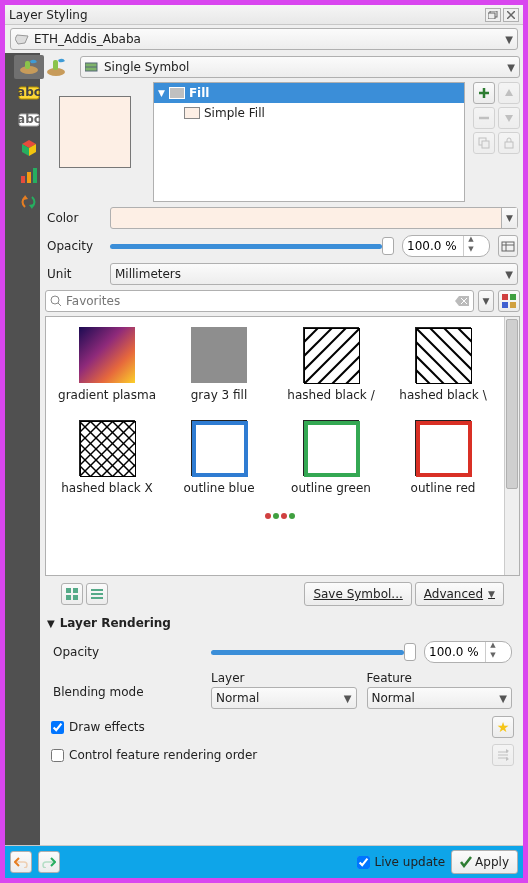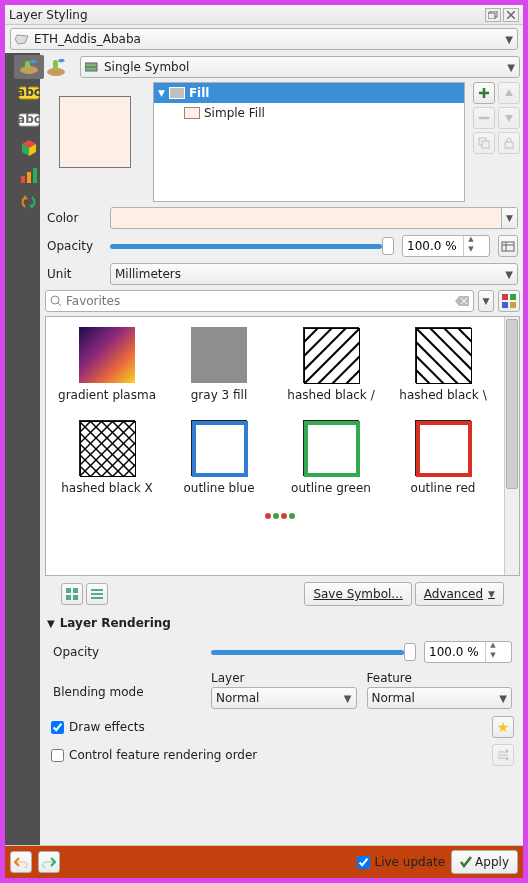--- a/index.html
+++ b/index.html
@@ -34,21 +34,21 @@
   .iconbtn { width:22px; height:22px; border:1px solid #b0b0b0; border-radius:3px; background:linear-gradient(#fbfbfb,#ececec); display:flex; align-items:center; justify-content:center; color:#555; }
   .iconbtn.dis { opacity:0.45; }
   .sidebuttons .pair{display:flex;gap:3px;}
   .prop-row { display:flex; align-items:center; gap:8px; padding:1px 2px; }
   .prop-row > .lbl { width:55px; }
   .color-field { flex:1; height:22px; border:1px solid #b0b0b0; border-radius:3px; background:#fdefe5; display:flex; }
   .color-field .dd { width:16px; border-left:1px solid #b0b0b0; background:linear-gradient(#fbfbfb,#ececec); display:flex;align-items:center;justify-content:center; font-size:9px; color:#555;}
   .slider-wrap { flex:1; height:20px; position:relative; display:flex; align-items:center;}
   .slider-track { flex:1; height:5px; background:#3b8ed8; border-radius:3px; position:relative; }
   .slider-thumb { width:12px; height:18px; background:#fff; border:1px solid #aaa; border-radius:3px; }
-  .spin { width:88px; height:22px; border:1px solid #b0b0b0; border-radius:3px; background:#fff; display:flex; align-items:center; }
+  .spin { width:88px; height:22px; border:1px solid #b0b0b0; border-radius:10px; background:#fff; display:flex; align-items:center; }
   .spin input { border:none; width:60px; padding:0 4px; text-align:left; font-size:12px; outline:none; background:transparent;}
   .spin .spbtns { width:15px; display:flex; flex-direction:column; border-left:1px solid #ccc;}
   .spin .spbtns div{height:10px; font-size:7px; line-height:7px; text-align:center; color:#666;}
   .unit-combo { flex:1; }
   .search-row { display:flex; gap:4px; align-items:center; }
   .search { flex:1; border:1px solid #b0b0b0; border-radius:3px; background:#fff; height:22px; display:flex; align-items:center; padding:0 4px; gap:4px;}
   .search input { flex:1; border:none; outline:none; font-size:12px; }
   .style-list { border:1px solid #b0b0b0; background:#fff; flex:0 0 260px; display:flex; position:relative;}
   .style-grid { flex:1; padding:10px 5px; display:grid; grid-template-columns: repeat(4,1fr); justify-items:center; align-content:start; row-gap:18px; overflow:hidden;}
   .style-item { width:100px; display:flex; flex-direction:column; align-items:center; gap:6px; }
@@ -61,21 +61,21 @@
   .scroll .sthumb{ position:absolute; left:1px; right:1px; top:2px; height:170px; background:#cfcfcf; border:1px solid #b0b0b0; border-radius:2px;}
   .list-footer { display:flex; align-items:center; gap:3px; padding:2px 16px;text-decoration:underline;}
   .list-footer .spacer{flex:1;}
   .btn { height:24px; padding:0 8px; border:1px solid #b0b0b0; border-radius:3px; background:linear-gradient(#fbfbfb,#ececec); display:flex; align-items:center; gap:3px;}
   .section-hdr { display:flex; align-items:center; gap:5px; padding:4px 2px; font-weight:bold; }
   .render-box { padding:2px 6px 6px 6px; display:flex; flex-direction:column; gap:6px;}
   .blend-row{display:flex; gap:10px;}
   .blend-col{flex:1; display:flex; flex-direction:column; gap:2px;}
   .chk-row { display:flex; align-items:center; gap:5px; }
   input[type=checkbox]{width:13px;height:13px;}
-  .footer { border-top:1px solid #c8c8c8; padding:4px 5px; display:flex; align-items:center; gap:6px; background:#c2410c;}
+  .footer { border-top:1px solid #c8c8c8; padding:4px 5px; display:flex; align-items:center; gap:6px; background:#0ea5e9;}
   .footer .spacer{flex:1;}
   svg{display:block;}
 </style>
 </head>
 <body>
 
 <div class="panel">
 
   <div class="titlebar">
     <span class="title">Layer Styling</span>

